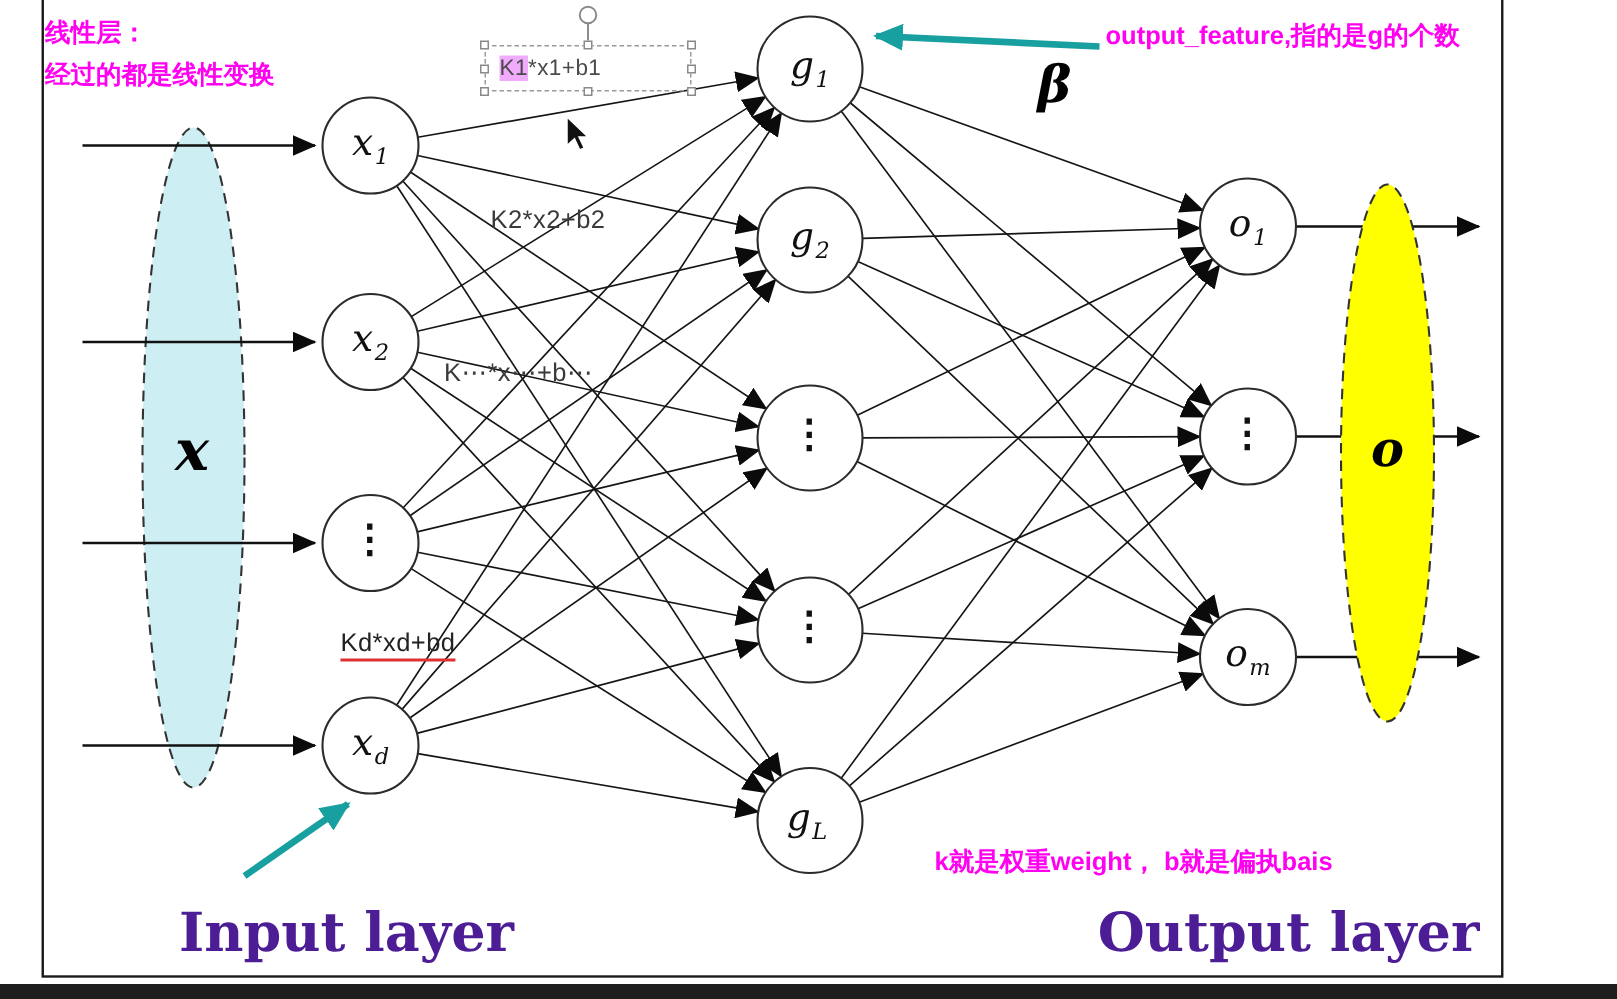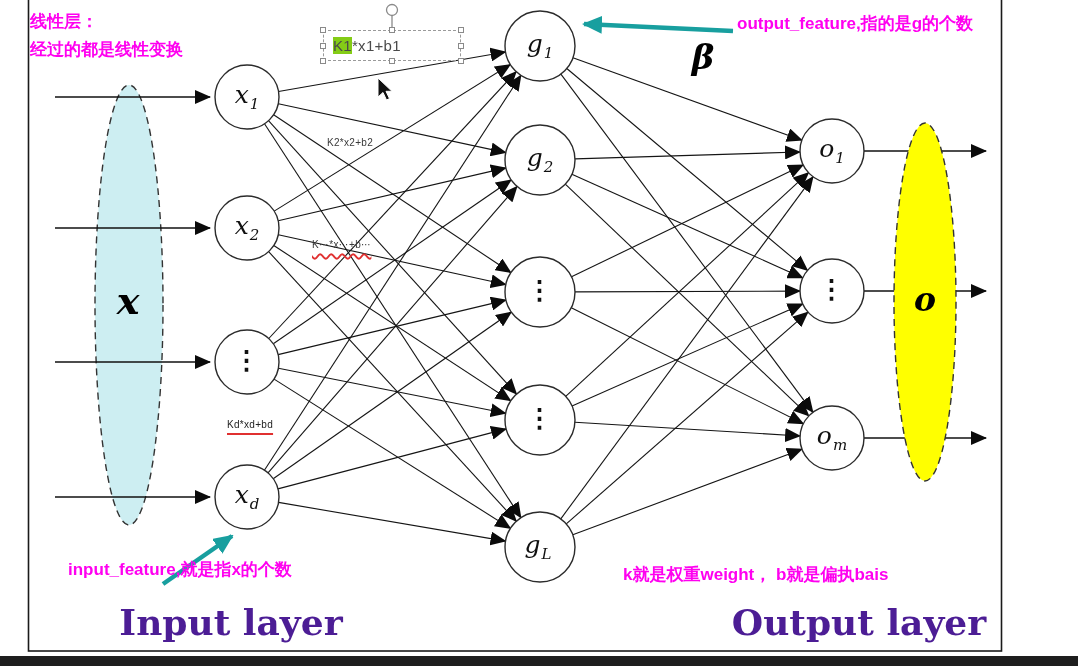--- a/index.html
+++ b/index.html
@@ -18,30 +18,30 @@
   .vector-label{position:absolute;transform:translate(-50%,-50%);
     font-family:"DejaVu Serif","Liberation Serif",serif;font-weight:700;font-style:italic;color:#000}
   #x-label{font-size:38px}
   #o-label{font-size:33px}
   .beta{position:absolute;transform:translate(-50%,-50%);
     font-family:"DejaVu Serif","Liberation Serif",serif;font-weight:700;font-style:italic;
     font-size:34px;color:#000}
   .layer-label{position:absolute;transform:translate(-50%,-50%);
     font-family:"DejaVu Serif","Liberation Serif",serif;font-weight:700;
     font-size:36px;color:#4c1d95;white-space:nowrap}
-  .formula{position:absolute;font-size:10px;white-space:nowrap;color:#3a3a3a;letter-spacing:.3px}
+  .formula{position:absolute;font-size:17px;white-space:nowrap;color:#3a3a3a;letter-spacing:.3px}
   .f2{left:327px;top:137px}
-  .f3{left:312px;top:239px;text-decoration:underline;text-decoration-style:wavy;
+  .f3{left:296px;top:239px;text-decoration-style:wavy;
       text-decoration-color:#e03030;text-underline-offset:5px;text-decoration-thickness:1.5px}
   .f4{left:227px;top:419px;color:#232323;text-decoration:underline;text-decoration-style:solid;
       text-decoration-color:#e03030;text-underline-offset:5px;text-decoration-thickness:1.5px}
   #f1-box{position:absolute;left:323px;top:30px;width:138px;height:31px;
     border:1.5px dashed #9a9a9a;display:flex;align-items:center;padding-left:9px;
     font-size:15px;color:#4a4a4a;letter-spacing:.3px;background:transparent}
-  #f1-box .sel{background:#84cc16}
+  #f1-box .sel{background:#f0abfc}
   .handle{position:absolute;width:6px;height:6px;background:#fff;border:1px solid #8a8a8a;z-index:5}
   #bottom-strip{position:absolute;left:0;top:656px;width:1078px;height:10px;background:#1e1e1e}
 </style>
 </head>
 <body>
 
 <div id="stage">
 
   <svg id="net" width="1078" height="666" viewBox="0 0 1078 666">
     <defs>
@@ -132,21 +132,20 @@
 
     <line x1="392" y1="16" x2="392" y2="30" stroke="#8a8a8a" stroke-width="1.3"></line>
     <circle cx="392" cy="10" r="5.5" fill="#fff" stroke="#8a8a8a" stroke-width="1.3"></circle>
 
     <polygon points="378,78 378,97 383,92.5 386.5,100 389.5,98.6 386,91.3 392,91.3" fill="#111" stroke="#fff" stroke-width="1"></polygon>
   </svg>
 
   <div class="magenta" style="left:30px;top:10px">线性层：</div>
   <div class="magenta" style="left:737px;top:12px">output_feature,指的是g的个数</div>
   <div class="magenta" style="left:30px;top:38px">经过的都是线性变换</div>
-  <div class="magenta" style="left:68px;top:558px">input_feature,就是指x的个数</div>
   <div class="magenta" style="left:623px;top:563px">k就是权重weight， b就是偏执bais</div>
 
   <div id="f1-box">
     <span class="sel">K1</span>
       <span>*x1+b1</span>
   </div>
 
   <div class="formula f2">K2*x2+b2</div>
   <div class="formula f3">K⋯*x⋯+b⋯</div>
   <div class="formula f4">Kd*xd+bd</div>

